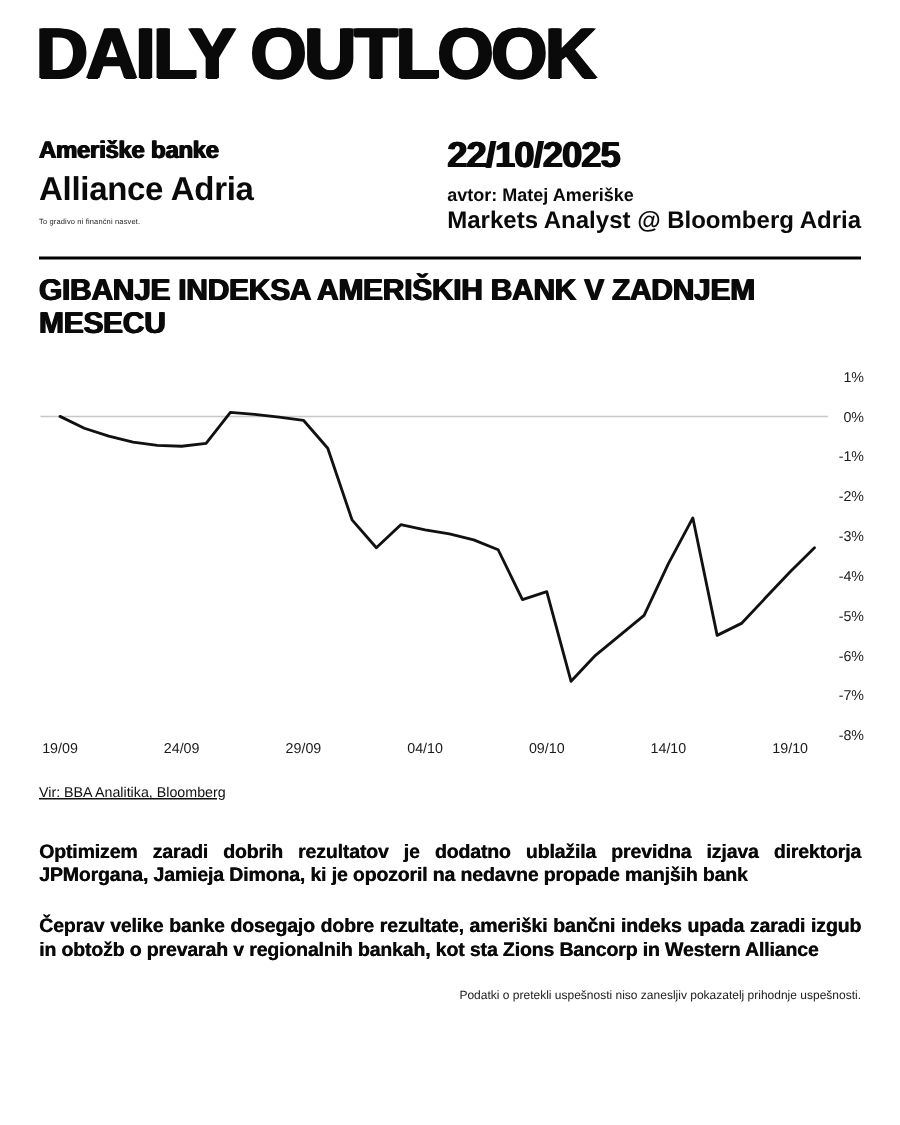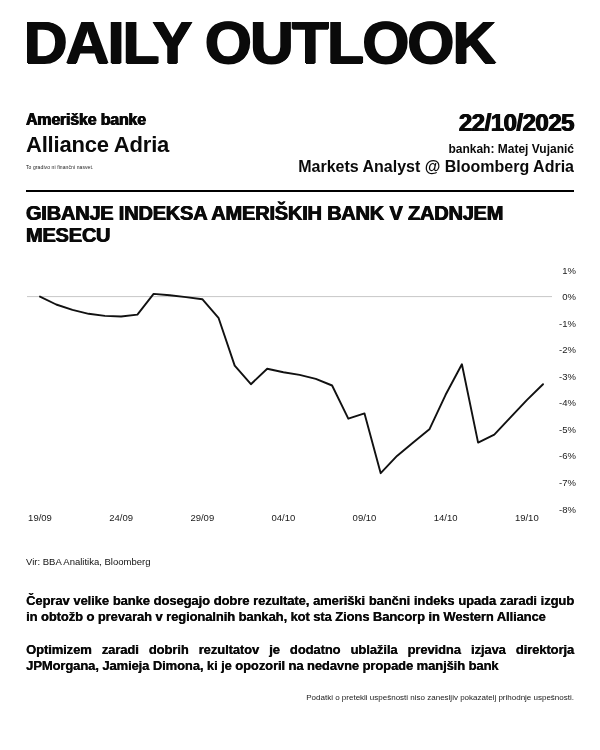--- a/index.html
+++ b/index.html
@@ -3,48 +3,48 @@
 <meta charset="utf-8">
 <style>
   html,body{margin:0;padding:0;}
   body{
     width:600px;height:750px;overflow:hidden;background:#ffffff;color:#0a0a0a;
     font-family:"Liberation Sans",sans-serif;
   }
   .page{padding:0 26px;box-sizing:border-box;width:600px;}
 
   .masthead{
-    margin-top:14px;font-size:60px;font-weight:700;line-height:0.95;
+    margin-top:14px;font-size:48px;font-weight:700;line-height:0.95;
     letter-spacing:-1.5px;white-space:nowrap;margin-left:-2px;
     text-shadow:1px 0 0 currentColor,-1px 0 0 currentColor,0 0.6px 0 currentColor;
   }
   .meta-row{display:flex;justify-content:space-between;align-items:flex-start;margin-top:8px;gap:43px;}
   .meta-left{}
   .topic{font-size:16px;font-weight:700;letter-spacing:-0.2px;
     text-shadow:0.5px 0 0 currentColor,-0.5px 0 0 currentColor;}
   .brand{font-size:22px;font-weight:700;margin-top:3px;letter-spacing:-0.2px;}
   .mini-disclaimer{font-size:5px;margin-top:6px;color:#222;letter-spacing:0.1px;}
-  .meta-right{text-align:right;}
+  .meta-right{text-align:left;}
   .date{font-size:24px;font-weight:700;line-height:1;letter-spacing:-0.5px;
     text-shadow:0.6px 0 0 currentColor,-0.6px 0 0 currentColor;}
   .author{font-size:12px;font-weight:700;margin-top:7px;}
   .role{font-size:16px;font-weight:700;margin-top:2px;}
 
   .rule{border:none;border-top:2.5px solid #000;margin:14px 0 0 0;}
 
   .section-heading{
     font-size:20px;font-weight:700;line-height:1.1;letter-spacing:-0.2px;
     margin:10px 0 12px 0;text-transform:none;
     text-shadow:0.5px 0 0 currentColor,-0.5px 0 0 currentColor;
   }
 
   .chart{display:block;margin:8px 0 0 -26px;}
   .chart text{font-family:"Liberation Sans",sans-serif;font-size:9.5px;fill:#1a1a1a;}
 
-  .source{font-size:9.5px;margin-top:28px;color:#111;}
+  .source{font-size:9.5px;margin-top:14px;color:#111;text-decoration:underline;}
 
   .article{margin-top:26px;}
   .article p{
     font-size:13px;font-weight:700;line-height:1.2;letter-spacing:-0.1px;
     text-align:justify;margin:0 0 18px 0;
     text-shadow:0.3px 0 0 currentColor;
   }
 
   .legal{margin-top:13px;text-align:right;font-size:8px;line-height:1.4;color:#1a1a1a;}
 </style>
@@ -56,21 +56,21 @@
   <h1 class="masthead">DAILY OUTLOOK</h1>
 
   <div class="meta-row">
     <div class="meta-left">
       <div class="topic">Ameriške banke</div>
       <div class="brand">Alliance Adria</div>
       <div class="mini-disclaimer">To gradivo ni finančni nasvet.</div>
     </div>
     <div class="meta-right">
       <div class="date">22/10/2025</div>
-      <div class="author">bankah: Matej Vujanić</div>
+      <div class="author">avtor: Matej Ameriške</div>
       <div class="role">Markets Analyst @ Bloomberg Adria</div>
     </div>
   </div>
 
   <hr class="rule">
 
   <h2 class="section-heading">GIBANJE INDEKSA AMERIŠKIH BANK V ZADNJEM MESECU</h2>
 
   <svg class="chart" width="600" height="270" viewBox="0 0 600 270" role="img" aria-hidden="true">
       <line x1="27" y1="38.6" x2="552" y2="38.6" stroke="#c7c7c7" stroke-width="1"></line>
@@ -90,22 +90,22 @@
       <text x="202.3" y="263" text-anchor="middle">29/09</text>
       <text x="283.4" y="263" text-anchor="middle">04/10</text>
       <text x="364.5" y="263" text-anchor="middle">09/10</text>
       <text x="445.6" y="263" text-anchor="middle">14/10</text>
       <text x="526.8" y="263" text-anchor="middle">19/10</text>
     </svg>
 
   <div class="source">Vir: BBA Analitika, Bloomberg</div>
 
   <div class="article">
+    <p>Optimizem zaradi dobrih rezultatov je dodatno ublažila previdna izjava direktorja JPMorgana, Jamieja Dimona, ki je opozoril na nedavne propade manjših bank</p>
     <p>Čeprav velike banke dosegajo dobre rezultate, ameriški bančni indeks upada zaradi izgub in obtožb o prevarah v regionalnih bankah, kot sta Zions Bancorp in Western Alliance</p>
-    <p>Optimizem zaradi dobrih rezultatov je dodatno ublažila previdna izjava direktorja JPMorgana, Jamieja Dimona, ki je opozoril na nedavne propade manjših bank</p>
   </div>
 
   <div class="legal">
     <div>Podatki o pretekli uspešnosti niso zanesljiv pokazatelj prihodnje uspešnosti.</div>
 
   </div>
 
 </div>
 
 </body></html>

